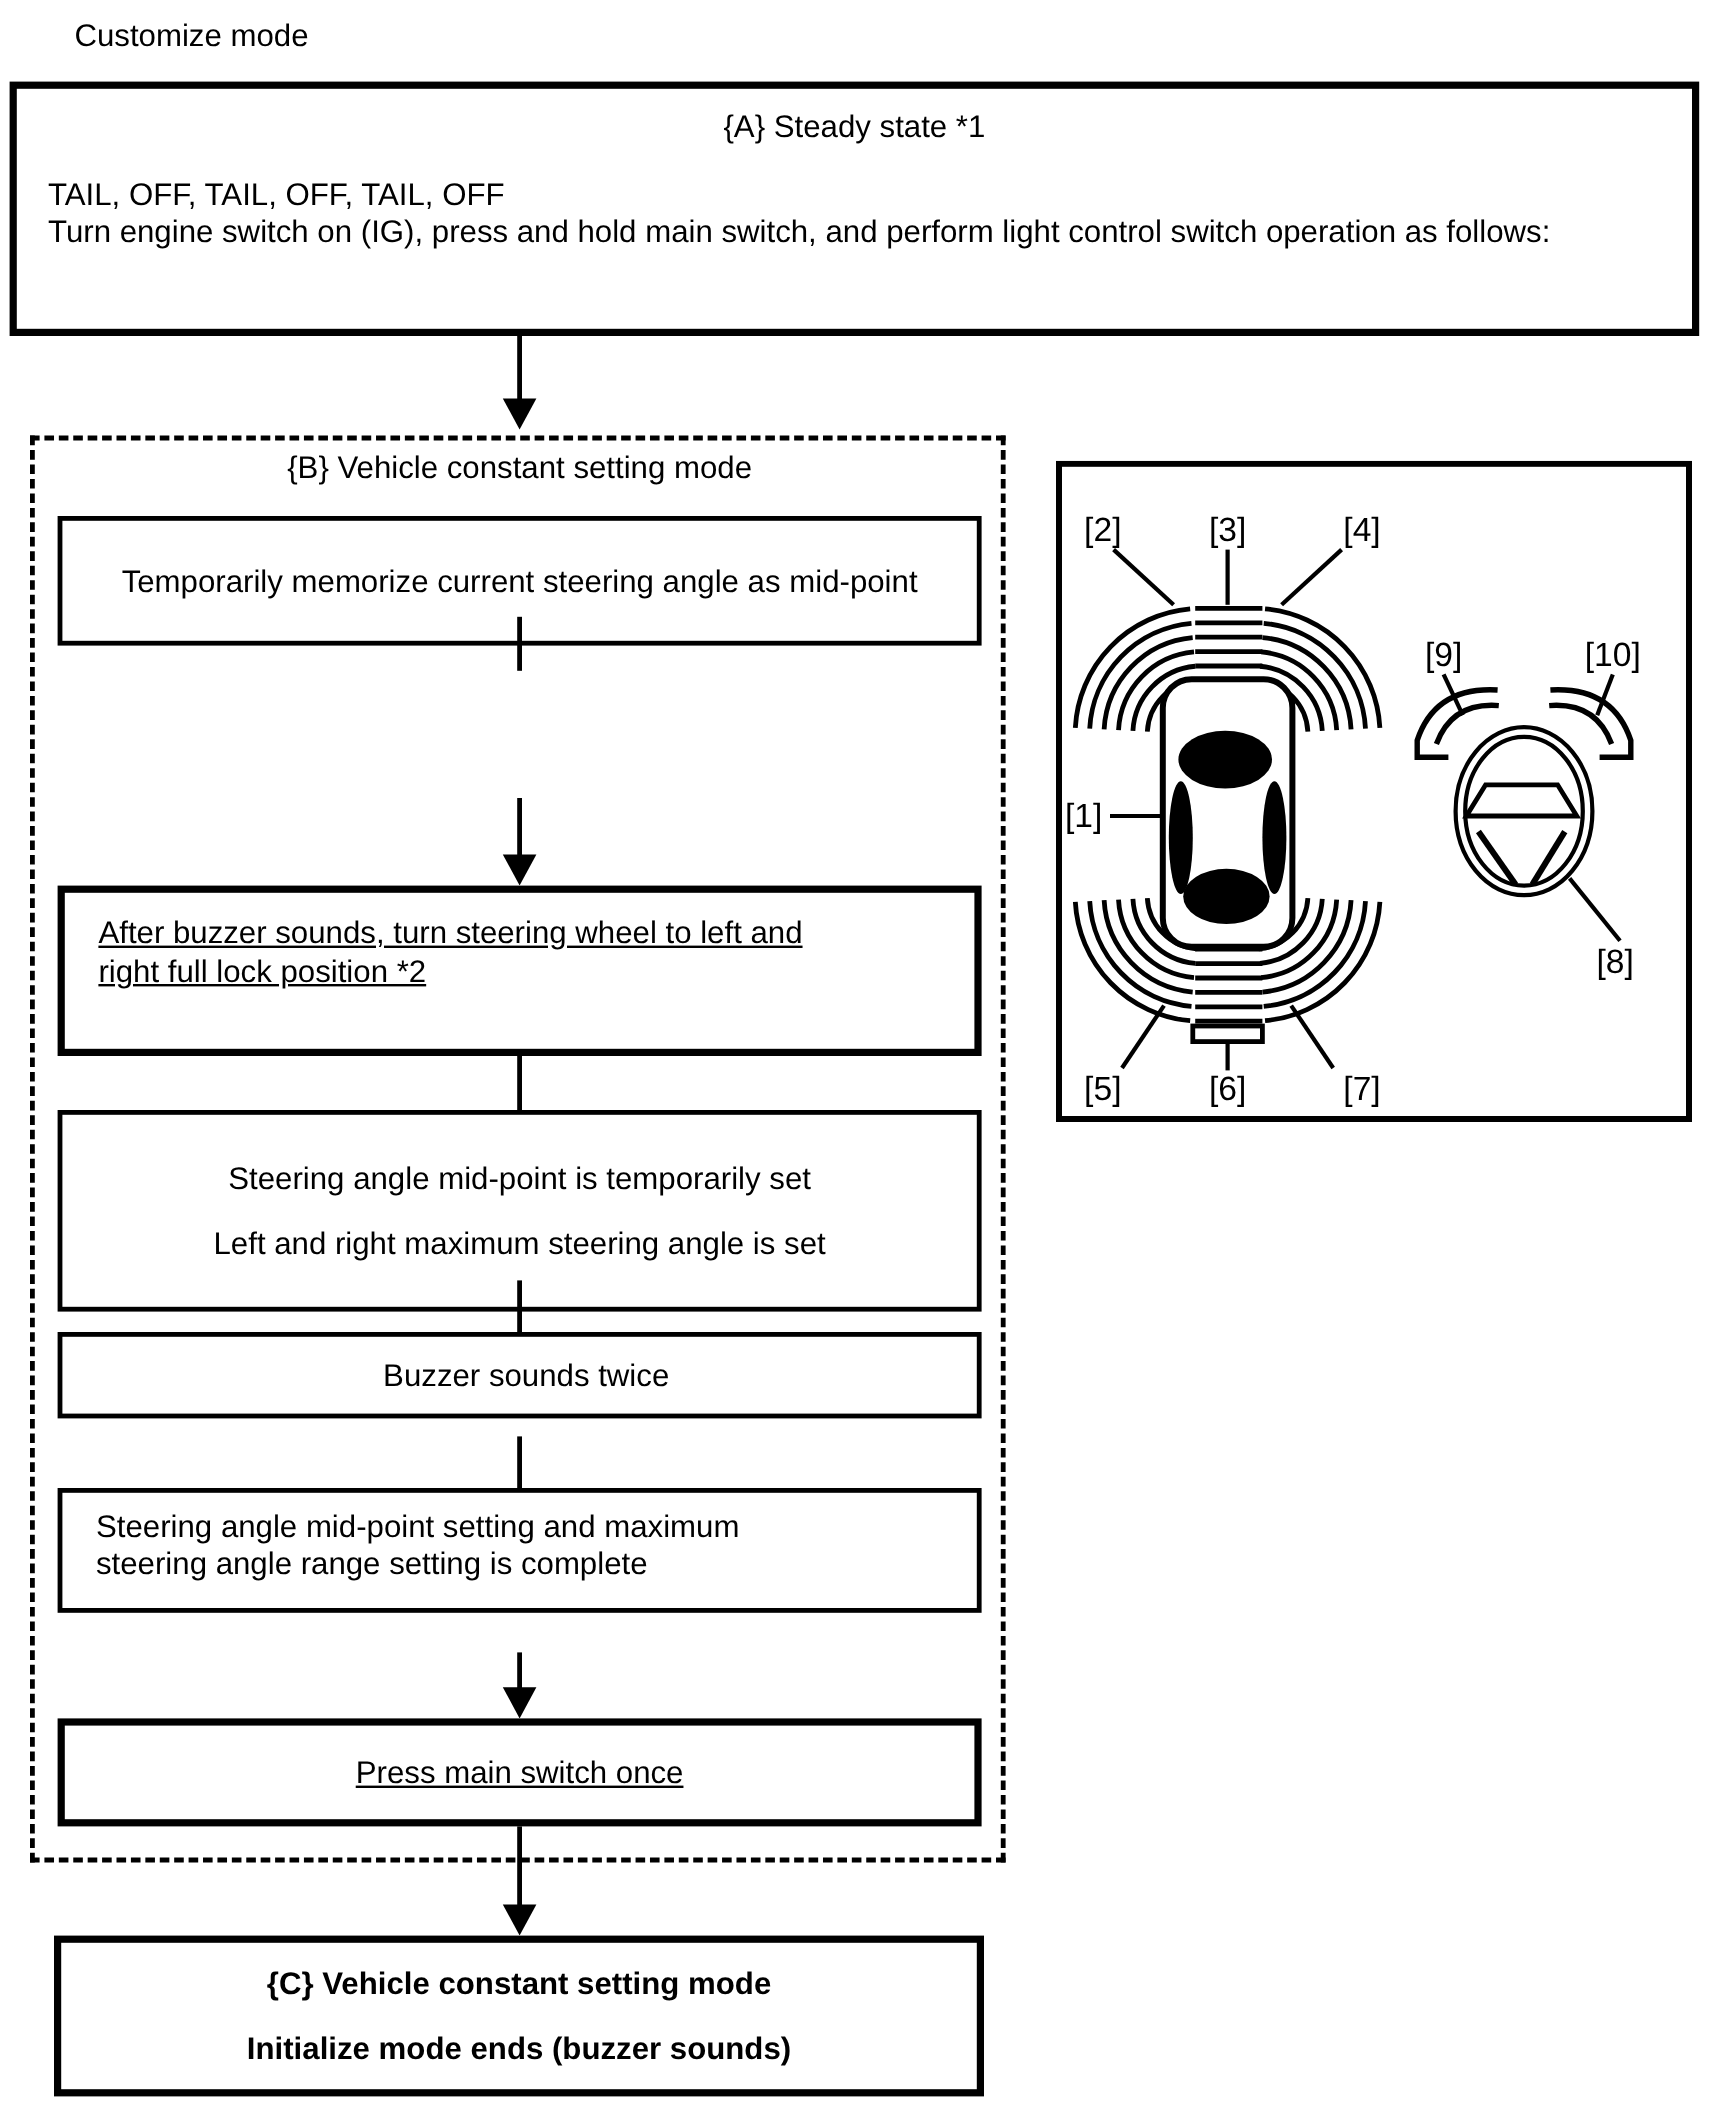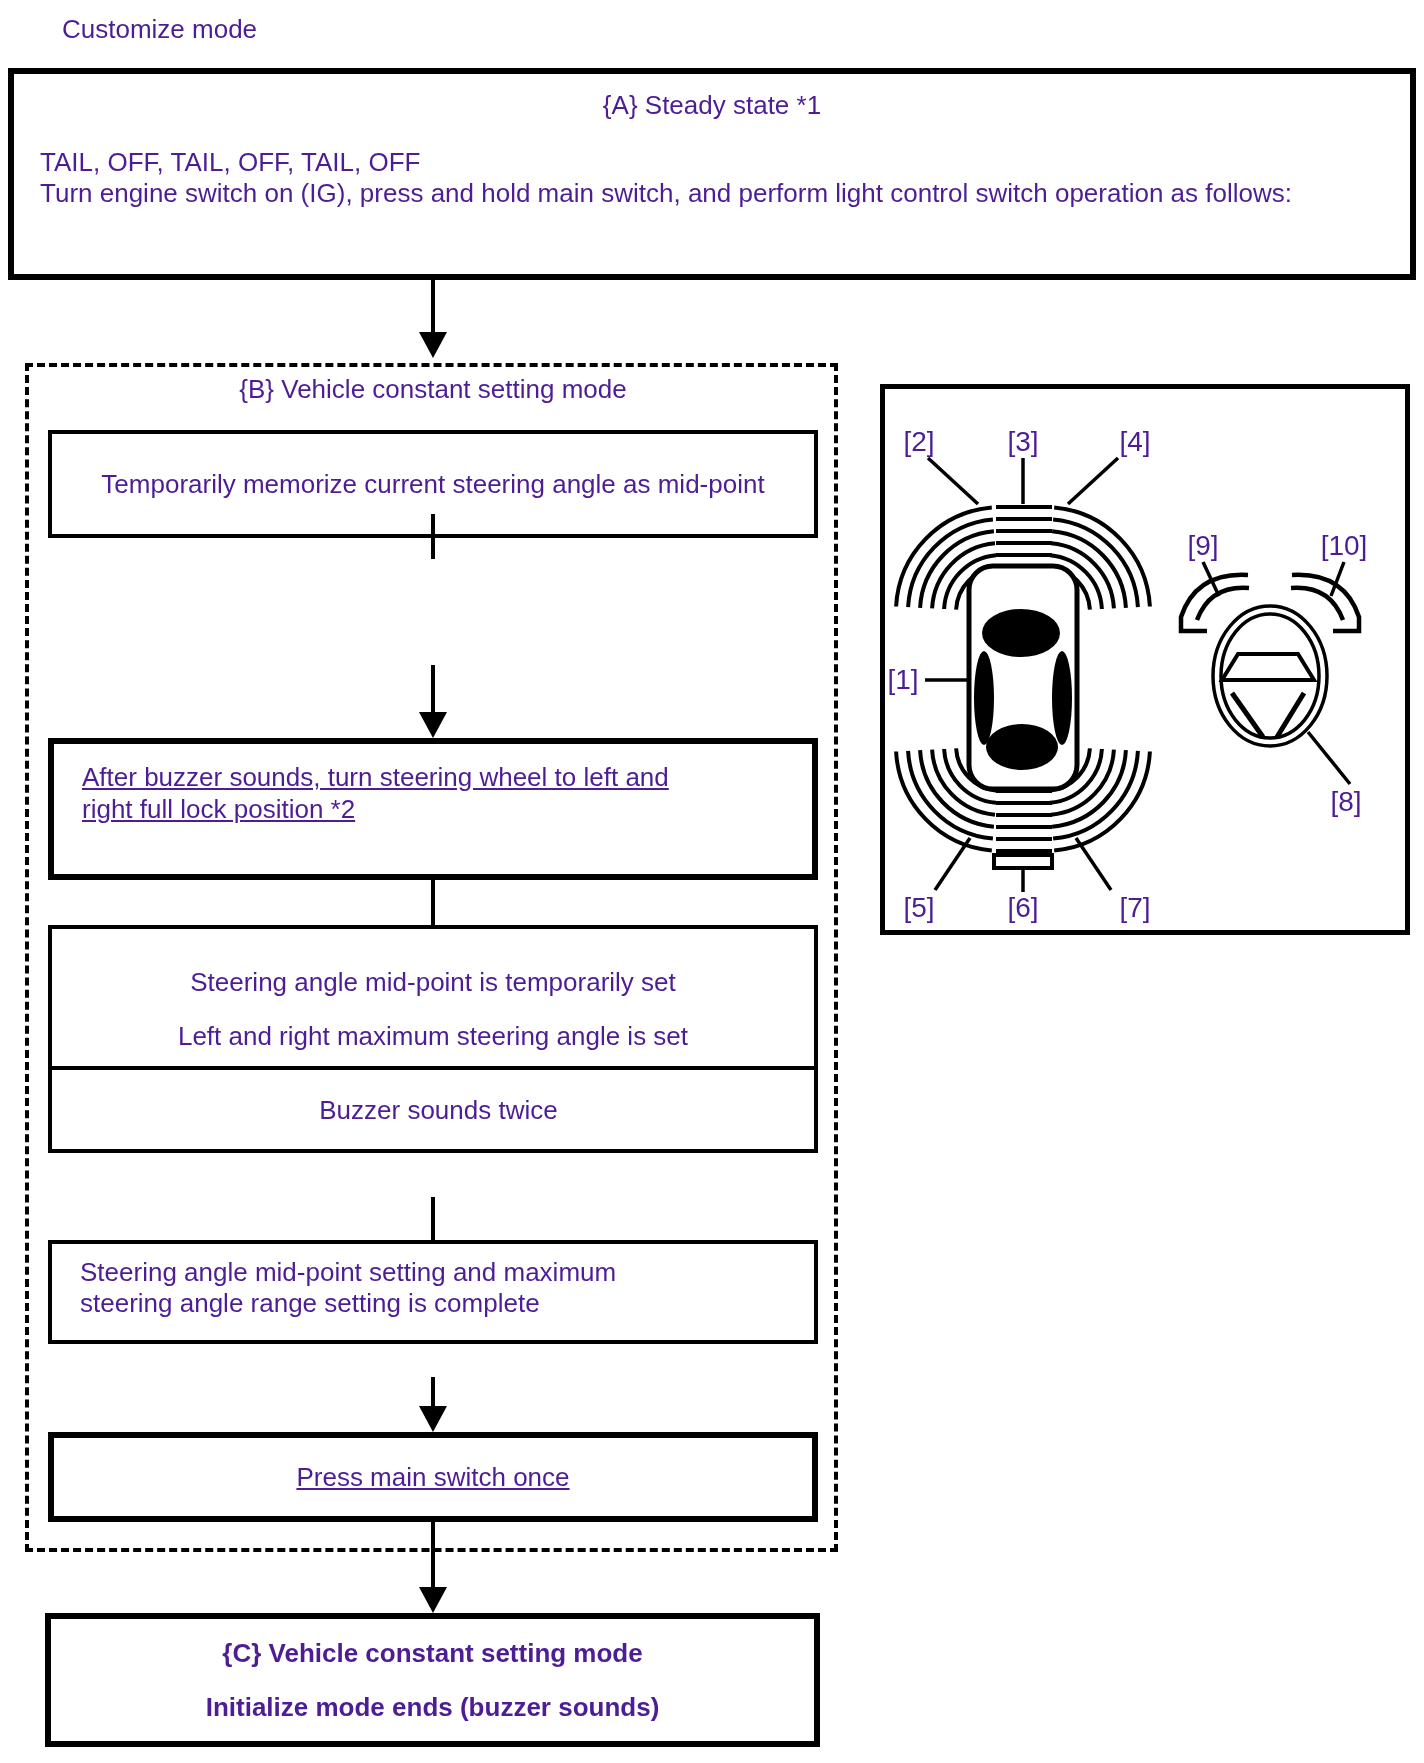--- a/index.html
+++ b/index.html
@@ -1,18 +1,18 @@
 <!DOCTYPE html>
 <html><head>
 <meta charset="utf-8">
 <style>
   html,body{margin:0;padding:0;background:#ffffff;}
   .canvas{
     position:relative;width:1424px;height:1763px;background:#fff;
-    font-family:"Liberation Sans", sans-serif;color:#4c1d95;overflow:hidden;
+    font-family:"Liberation Sans", sans-serif;color:#000000;overflow:hidden;
   }
   .page-title{position:absolute;left:62px;top:14px;font-size:26px;}
   
   .box-a{position:absolute;left:8px;top:68px;width:1408px;height:212px;
     border:6px solid #000;box-sizing:border-box;background:#fff;}
   .box-a .ttl{text-align:center;margin-top:16px;font-size:26px;}
   .box-a .bod{margin:26px 26px 0 26px;font-size:26px;line-height:31px;}
   
   .dashed{position:absolute;left:25px;top:363px;width:813px;height:1189px;
     border:4px dashed #000;box-sizing:border-box;background:#fff;}
@@ -77,21 +77,21 @@
     <div>right full lock position *2</div>
   </div>
   <div class="cline" style="top:880px;height:45px;"></div>
 
   <div class="step normal gap24" style="top:925px;height:168px;">
     <div>Steering angle mid-point is temporarily set</div>
     <div>Left and right maximum steering angle is set</div>
   </div>
   <div class="cline" style="top:1067px;height:43px;"></div>
 
-  <div class="step normal" style="top:1066px;height:87px;padding-left:11px;">
+  <div class="step normal" style="top:1110px;height:72px;padding-left:11px;">
     <div>Buzzer sounds twice</div>
   </div>
   <div class="cline" style="top:1197px;height:43px;"></div>
 
   <div class="step normal left" style="top:1240px;height:104px;padding-top:13px;line-height:31px;">
     <div>Steering angle mid-point setting and maximum</div>
     <div>steering angle range setting is complete</div>
   </div>
   <div class="cline" style="top:1377px;height:31px;"></div>
   <div class="chead" style="top:1406px;"></div>

